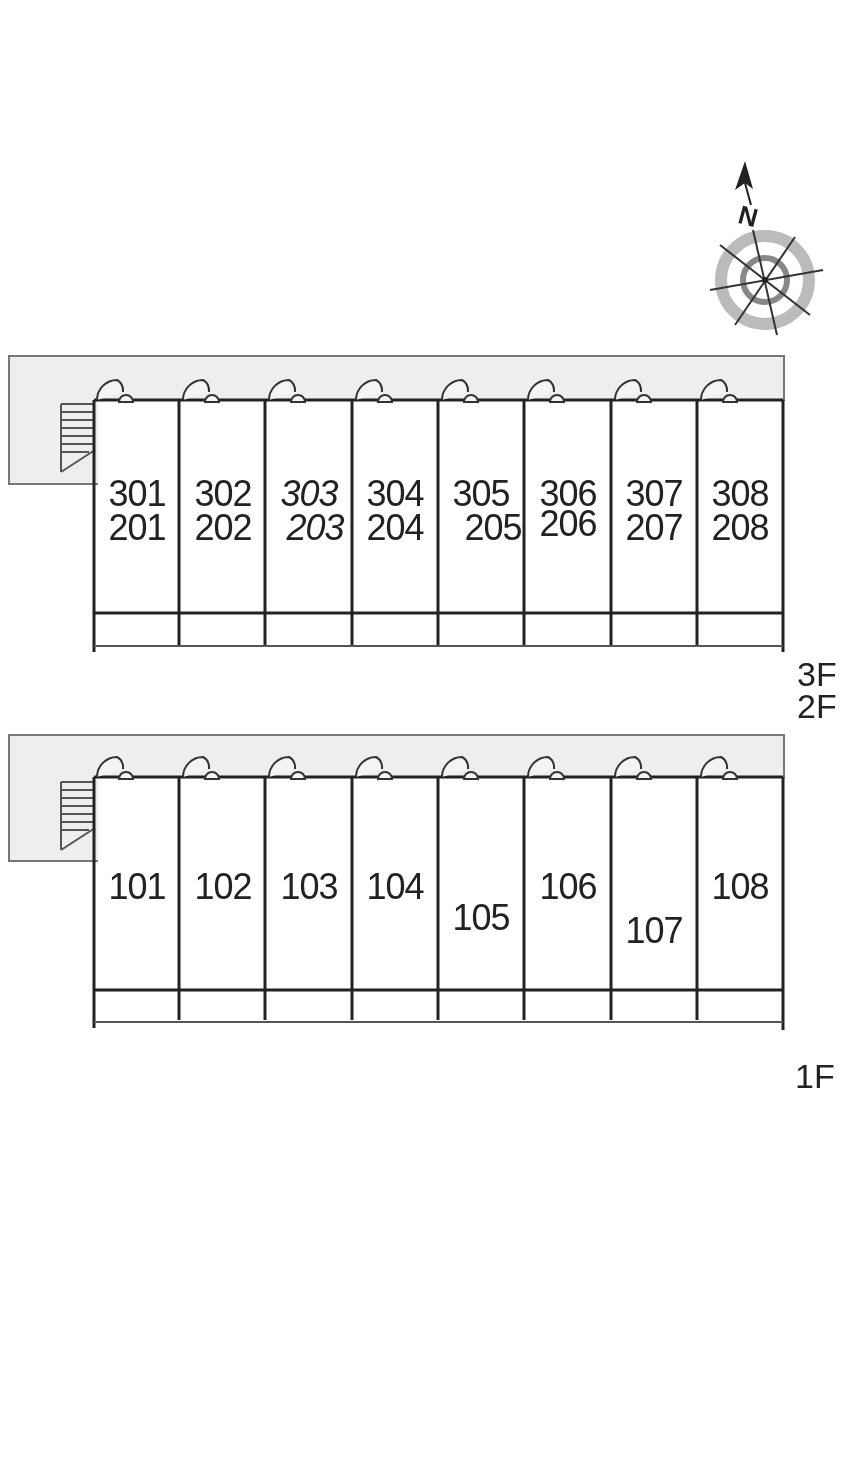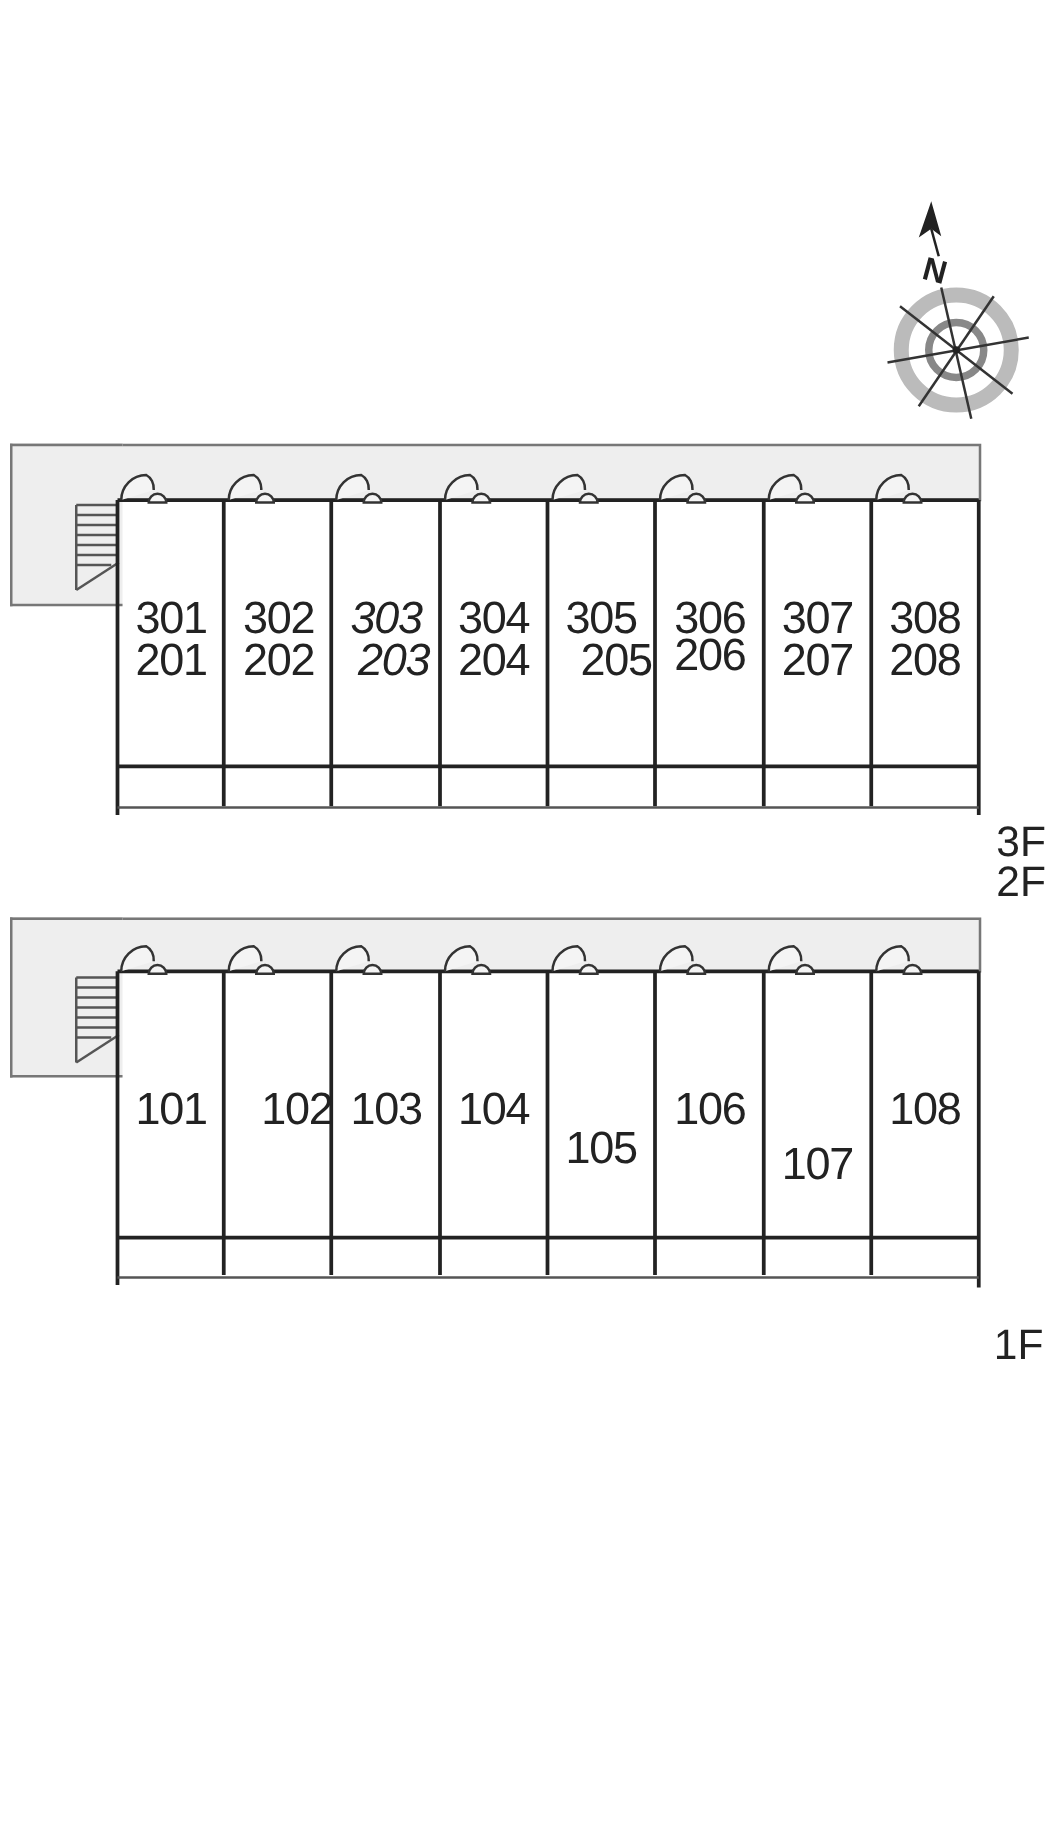--- a/index.html
+++ b/index.html
@@ -176,21 +176,21 @@
       <path d="M637,779 a7,7 0 0 1 14,0 z"></path>
       <path d="M723,779 a7,7 0 0 1 14,0 z"></path>
     </g>
   </svg>
 </div>
 
 <div class="unit" style="left:94px;top:777px;width:86px;height:213px;">
   <div class="unit-label" style="top:92px;">101</div>
 </div>
 <div class="unit" style="left:180px;top:777px;width:86px;height:213px;">
-  <div class="unit-label" style="top:92px;text-align:right;">102</div>
+  <div class="unit-label" style="top:92px;">102</div>
 </div>
 <div class="unit" style="left:266px;top:777px;width:86px;height:213px;">
   <div class="unit-label" style="top:92px;">103</div>
 </div>
 <div class="unit" style="left:352px;top:777px;width:86px;height:213px;">
   <div class="unit-label" style="top:92px;">104</div>
 </div>
 <div class="unit" style="left:438px;top:808px;width:86px;height:213px;padding-left:44px;">
   <div class="unit-label" style="top:92px;">105</div>
 </div>

